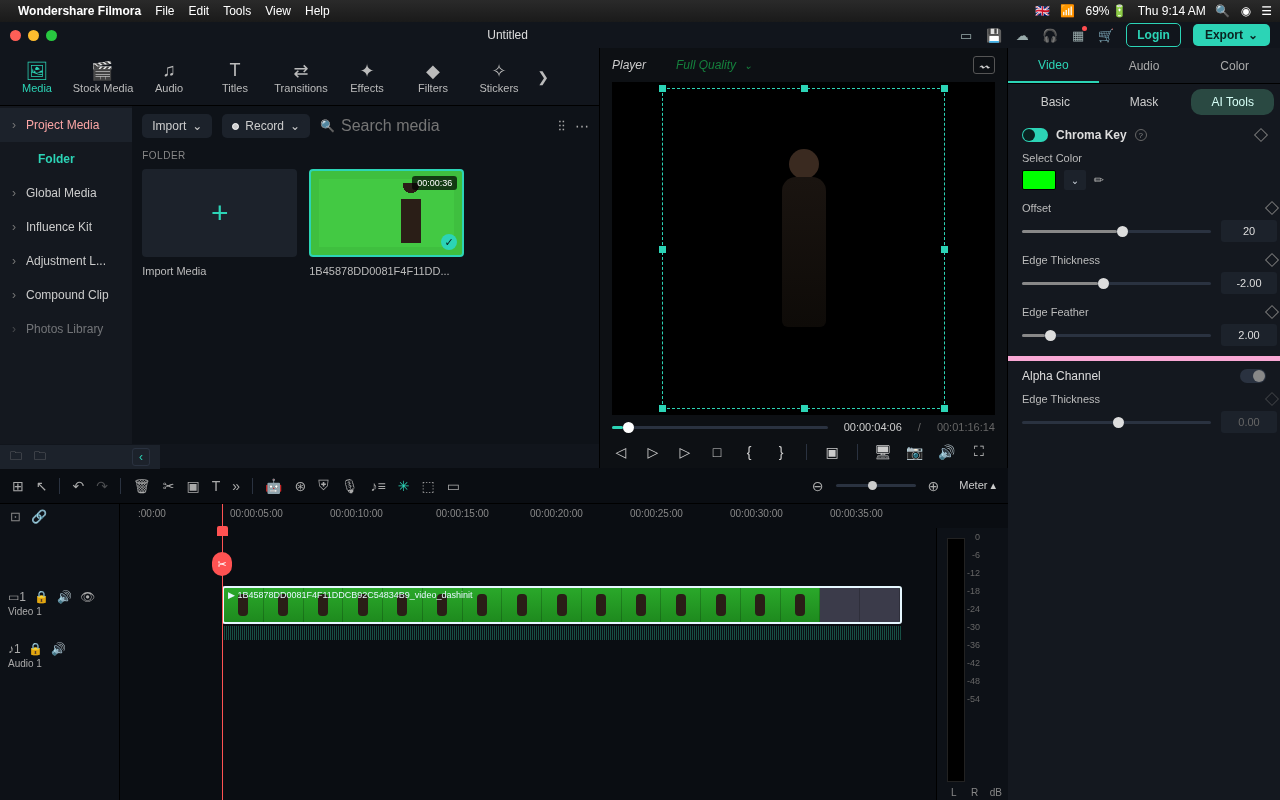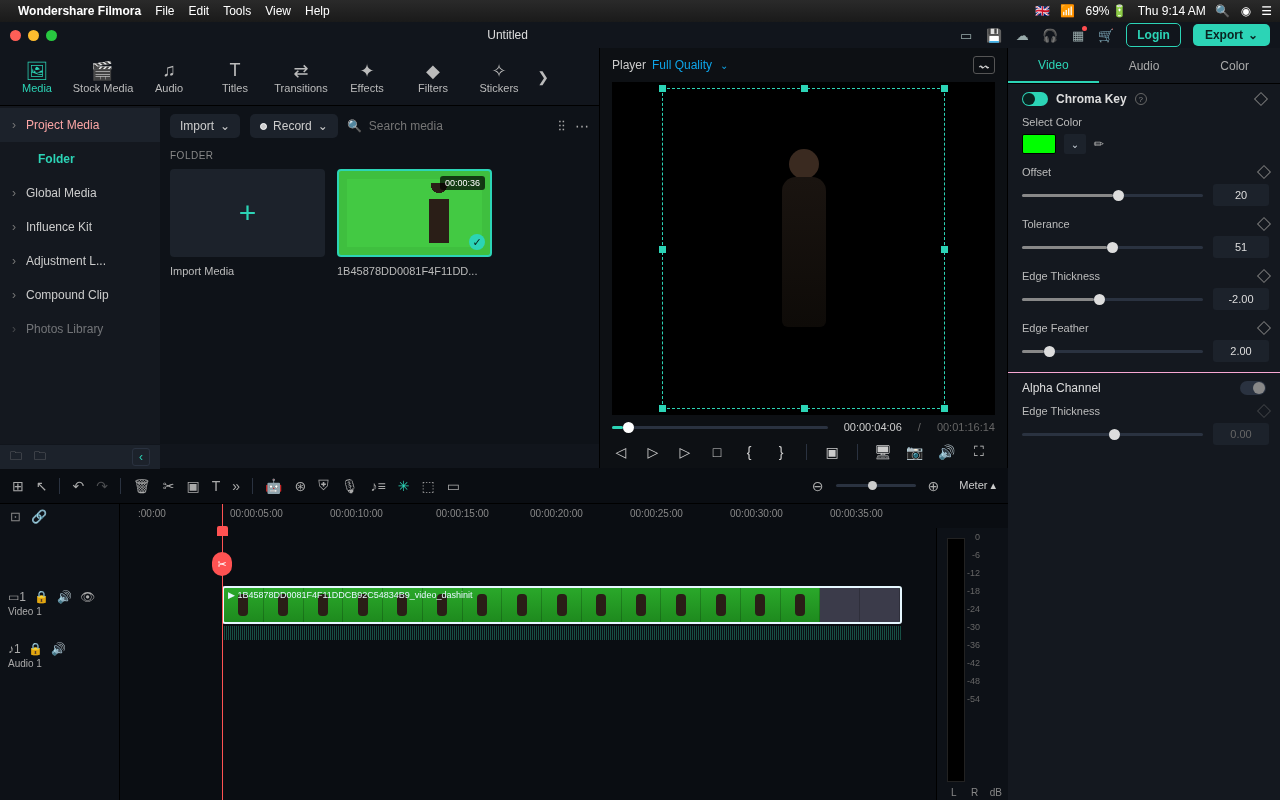--- a/index.html
+++ b/index.html
@@ -45,39 +45,39 @@
 .side-item::before { content:"›"; position:absolute; left:12px; color:#777; }
 .side-item.active { background:#1c222b; color:#fca5a5; font-weight:500;}
 .side-sub { font-size:12px; color:#2cd4b6; padding:10px 12px 10px 38px; font-weight:600;}
 .media-side-bottom { position:absolute; bottom:-1px; left:0; width:160px; height:24px; background:#1c222b; display:flex; align-items:center; gap:12px; padding:0 10px; color:#888; font-size:12px;}
 .side-collapse { width:18px; height:18px; border:1px solid #2a3240; border-radius:3px; color:#2cd4b6; display:flex; align-items:center; justify-content:center; margin-left:auto;}
 
 .media-main { flex:1; background:#0e1218; position:relative; padding:0 10px; }
 .media-toolbar { height:40px; display:flex; align-items:center; gap:10px; font-size:12px; color:#ccc; }
 .import-dd, .record-dd { background:#1c222b; border-radius:5px; padding:5px 10px; display:flex; align-items:center; gap:6px; font-size:12px;}
 .record-dd .rec-dot { width:7px;height:7px;border-radius:50%;background:#ccc; border:1px solid #fff;}
-.search-input { background:transparent; border:none; color:#ccc; font-size:12px; flex:1; outline:none;}
+.search-input { background:transparent; border:none; color:#ccc; font-size:16px; flex:1; outline:none;}
 .search-wrap { display:flex; align-items:center; gap:6px; flex:1;}
 .filter-icon, .more-icon { color:#aaa; font-size:14px;}
 
 .folder-label { font-size:10px; letter-spacing:0.5px; color:#888; margin:4px 0 8px 0;}
 .thumb-row { display:flex; gap:12px; }
 .thumb-card { width:155px; }
 .thumb { height:88px; background:#1c222b; border-radius:4px; display:flex; align-items:center; justify-content:center; position:relative;}
 .thumb.add { font-size:30px; color:#2cd4b6; }
 .thumb.sel { border:2px solid #2cd4b6; background:#3fbf3f; position:relative; overflow:hidden;padding-left:48px;}
 .green-bg { position:absolute; inset:8px 8px 8px 8px; background:#43c943; }
 .person-sil { width:34px; height:60px; background: radial-gradient(circle at 50% 12%, #2a1e17 0 8px, transparent 8px), linear-gradient(#2a1e17,#2a1e17); background-size: 100% 16px, 20px 44px; background-position: center top, center 16px; background-repeat:no-repeat; border-radius: 8px 8px 2px 2px; position:relative; z-index:2;}
 .dur-badge { position:absolute; top:5px; right:5px; background:rgba(0,0,0,.7); color:#fff; font-size:9px; padding:2px 5px; border-radius:3px; z-index:3;}
 .check-badge { position:absolute; bottom:5px; right:5px; width:16px; height:16px; border-radius:50%; background:#2cd4b6; color:#06201a; font-size:11px; display:flex; align-items:center; justify-content:center; z-index:3;}
 .thumb-card .cap { font-size:11px; color:#bbb; margin-top:8px; white-space:nowrap; overflow:hidden; text-overflow:ellipsis; max-width:150px;}
 
 
-.player-head { display:flex; align-items:center; gap:6px; padding:8px 12px; font-size:12px; color:#ccc;}
-.quality-dd { display:flex; align-items:center; gap:8px; color:#0ea5e9;}
+.player-head { display:flex; align-items:center; gap:30px; padding:8px 12px; font-size:12px; color:#ccc;font-style:italic;}
+.quality-dd { display:flex; align-items:center; gap:8px; color:#15803d;}
 .player-head .scope { margin-left:auto; width:22px; height:18px; border:1px solid #555; border-radius:3px; display:flex; align-items:center; justify-content:center; font-size:10px;}
 .viewport { flex:1; background:#000; margin:0 12px; position:relative; display:flex; align-items:center; justify-content:center;}
 .selbox { position:absolute; left:50px; top:6px; right:50px; bottom:6px; border:1px dashed #2cd4b6;}
 .selbox .h { position:absolute; width:7px; height:7px; background:#2cd4b6;}
 .selbox .h.tl{top:-4px;left:-4px;} .selbox .h.tr{top:-4px;right:-4px;} .selbox .h.bl{bottom:-4px;left:-4px;} .selbox .h.br{bottom:-4px;right:-4px;}
 .selbox .h.tc{top:-4px;left:calc(50% - 3px);} .selbox .h.bc{bottom:-4px;left:calc(50% - 3px);}
 .selbox .h.ml{top:calc(50% - 3px);left:-4px;} .selbox .h.mr{top:calc(50% - 3px);right:-4px;}
 .player-person { width:60px; height:200px; position:relative;}
 .player-person::before{content:"";position:absolute;top:0;left:50%;transform:translateX(-50%);width:30px;height:30px;border-radius:50%;background:#3a2a20;}
 .player-person::after{content:"";position:absolute;top:28px;left:50%;transform:translateX(-50%);width:44px;height:150px;background:linear-gradient(#1a1410,#0e0b08);border-radius:14px 14px 6px 6px;}
@@ -101,21 +101,21 @@
 .sub-tab { flex:1; text-align:center; font-size:12px; color:#ccc; padding:6px 2px; border-radius:10px;}
 .sub-tab.active { background:#2a4942; color:#d6fff6;}
 .section-row { padding:8px 14px; display:flex; align-items:center; gap:8px; font-size:12px; color:#ddd;}
 .toggle { width:26px; height:14px; border-radius:8px; background:#2cd4b6; position:relative; flex-shrink:0;}
 .toggle::after{content:"";position:absolute;top:1px;left:1px;width:12px;height:12px;border-radius:50%;background:#0a2220;}
 .toggle.off { background:#2a3240;} .toggle.off::after{left:auto;right:1px;background:#888;}
 .diamond { width:10px; height:10px; border:1px solid #777; transform:rotate(45deg); margin-left:auto; cursor:pointer;}
 .sec-title { font-weight:600;}
 .help-ic { width:12px;height:12px;border:1px solid #666;border-radius:50%;font-size:8px;display:flex;align-items:center;justify-content:center;color:#888;}
 
-.prop-group { padding:2px 11px 10px 14px;text-align:center;}
+.prop-group { padding:2px 3px 10px 14px;text-align:center;}
 .prop-label { font-size:11px; color:#bbb; margin-bottom:6px; display:flex; align-items:center;}
 .prop-label .diamond{margin-left:auto;}
 .color-dd { display:flex; align-items:center; gap:8px;}
 .swatch { width:34px; height:20px; background:#0f0; border:1px solid #000; border-radius:2px;}
 .dd-caret { width:22px; height:20px; background:#1c222b; display:flex; align-items:center; justify-content:center; font-size:10px; border-radius:2px;}
 .picker { font-size:12px; color:#aaa; transform:rotate(-45deg);}
 
 .slider-row { display:flex; align-items:center; gap:10px;}
 .slider { flex:1; height:3px; background:#2a3240; border-radius:2px; position:relative;}
 .slider .sfill { position:absolute; left:0; height:100%; background:#888; border-radius:2px;}
@@ -329,20 +329,25 @@
       <span class="pc-btn">⛶</span>
     </div>
   </div>
 
   <div class="props-panel">
     <div class="props-tabs">
       <div class="props-tab active">Video</div>
       <div class="props-tab">Audio</div>
       <div class="props-tab">Color</div>
     </div>
+    <div class="props-subtabs">
+      <div class="sub-tab">Basic</div>
+      <div class="sub-tab">Mask</div>
+      <div class="sub-tab active">AI Tools</div>
+    </div>
 
     <div class="section-row">
       <div class="toggle"></div>
       <span class="sec-title">Chroma Key</span>
       <span class="help-ic">?</span>
       <span class="diamond"></span>
     </div>
 
     <div class="prop-group">
       <div class="prop-label">
@@ -362,33 +367,20 @@
         </div>
       <div class="slider-row">
         <div class="slider">
             <div class="sfill" style="width:50%"></div>
             <div class="sthumb" style="left:50%"></div>
           </div>
         <div class="value-box">20</div>
       </div>
     </div>
 
-    <div class="prop-group">
-      <div class="prop-label">
-          <span>Tolerance</span>
-          <span class="diamond"></span>
-        </div>
-      <div class="slider-row">
-        <div class="slider">
-            <div class="sfill" style="width:47%"></div>
-            <div class="sthumb" style="left:47%"></div>
-          </div>
-        <div class="value-box">51</div>
-      </div>
-    </div>
 
     <div class="prop-group">
       <div class="prop-label">
           <span>Edge Thickness</span>
           <span class="diamond"></span>
         </div>
       <div class="slider-row">
         <div class="slider">
             <div class="sfill" style="width:40%"></div>
             <div class="sthumb" style="left:40%"></div>
@@ -404,21 +396,21 @@
         </div>
       <div class="slider-row">
         <div class="slider">
             <div class="sfill" style="width:12%"></div>
             <div class="sthumb" style="left:12%"></div>
           </div>
         <div class="value-box">2.00</div>
       </div>
     </div>
 
-    <div class="section-row" style="border-top:1px solid #f9a8d4;">
+    <div class="section-row" style="border-top:5px solid #f9a8d4;">
       <span>Alpha Channel</span>
       <span style="margin-left:auto;"></span>
       <div class="toggle off" style="margin-left:auto;"></div>
     </div>
 
 
     <div class="prop-group muted">
       <div class="prop-label">
           <span>Edge Thickness</span>
           <span class="diamond" style="opacity:.4;"></span>

